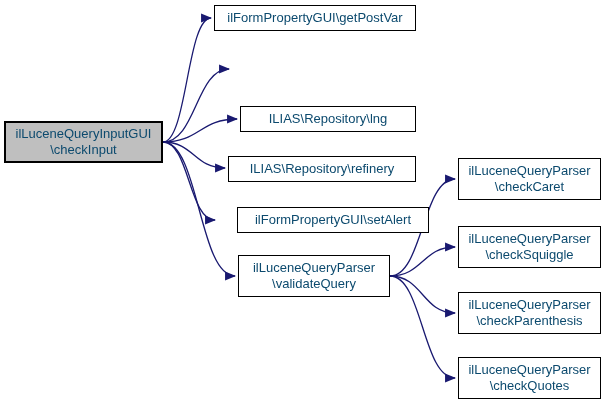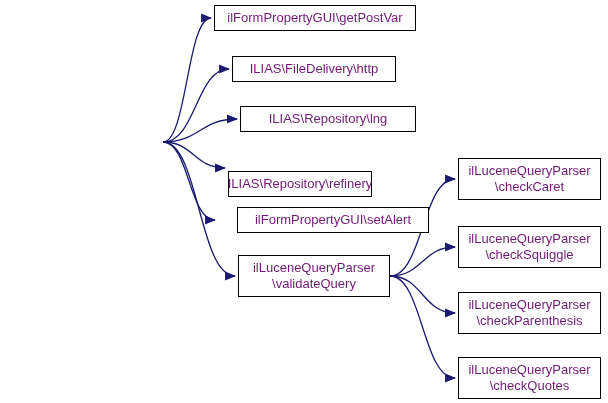--- a/index.html
+++ b/index.html
@@ -15,21 +15,21 @@
     position: absolute;
     left: 0; top: 0;
     width: 608px; height: 403px;
     pointer-events: none;
   }
   .node {
     position: absolute;
     box-sizing: border-box;
     border: 1px solid #000000;
     background: #ffffff;
-    color: #701a75;
+    color: #0c4a6e;
     font-size: 13px;
     line-height: 1.25;
     text-align: center;
     white-space: pre-line;
     display: flex;
     align-items: center;
     justify-content: center;
     padding: 8px 3px;
     cursor: pointer;
   }
@@ -54,28 +54,29 @@
       <path d="M 163 142 C 200 142, 200 119, 237 119" fill="none" stroke="#191970" stroke-width="1.3" marker-end="url(#arrow)"></path>
       <path d="M 163 142 C 194 142, 194 168, 225 168" fill="none" stroke="#191970" stroke-width="1.3" marker-end="url(#arrow)"></path>
       <path d="M 163 142 C 189 142, 189 220, 215 220" fill="none" stroke="#191970" stroke-width="1.3" marker-end="url(#arrow)"></path>
       <path d="M 163 142 C 199 142, 199 276, 235 276" fill="none" stroke="#191970" stroke-width="1.3" marker-end="url(#arrow)"></path>
       <path d="M 390 276 C 422.5 276, 422.5 179, 455 179" fill="none" stroke="#191970" stroke-width="1.3" marker-end="url(#arrow)"></path>
       <path d="M 390 276 C 422.5 276, 422.5 247, 455 247" fill="none" stroke="#191970" stroke-width="1.3" marker-end="url(#arrow)"></path>
       <path d="M 390 276 C 422.5 276, 422.5 313, 455 313" fill="none" stroke="#191970" stroke-width="1.3" marker-end="url(#arrow)"></path>
       <path d="M 390 276 C 422.5 276, 422.5 378, 455 378" fill="none" stroke="#191970" stroke-width="1.3" marker-end="url(#arrow)"></path>
     </svg>
 
+  <div class="node highlight" style="left:4px;   top:121px; width:159px; height:42px;">ilLuceneQueryInputGUI
+\checkInput</div>
 
   <div class="node" style="left:214px; top:5px;   width:202px; height:26px;">ilFormPropertyGUI\getPostVar</div>
 
-  <div class="node" style="left:232px; top:56px;  width:164px; height:26px;">ILIAS\FileDelivery\http</div>
 
   <div class="node" style="left:240px; top:106px; width:176px; height:26px;">ILIAS\Repository\lng</div>
 
-  <div class="node" style="left:228px; top:171px; width:144px; height:26px;">ILIAS\Repository\refinery</div>
+  <div class="node" style="left:228px; top:156px; width:188px; height:26px;">ILIAS\Repository\refinery</div>
 
   <div class="node" style="left:218px; top:207px; width:192px; height:26px;margin-left:19px;">ilFormPropertyGUI\setAlert</div>
 
   <div class="node" style="left:238px; top:255px; width:152px; height:42px;">ilLuceneQueryParser
 \validateQuery</div>
 
   <div class="node" style="left:458px; top:158px; width:143px; height:42px;">ilLuceneQueryParser
 \checkCaret</div>
 
   <div class="node" style="left:458px; top:226px; width:143px; height:42px;">ilLuceneQueryParser

